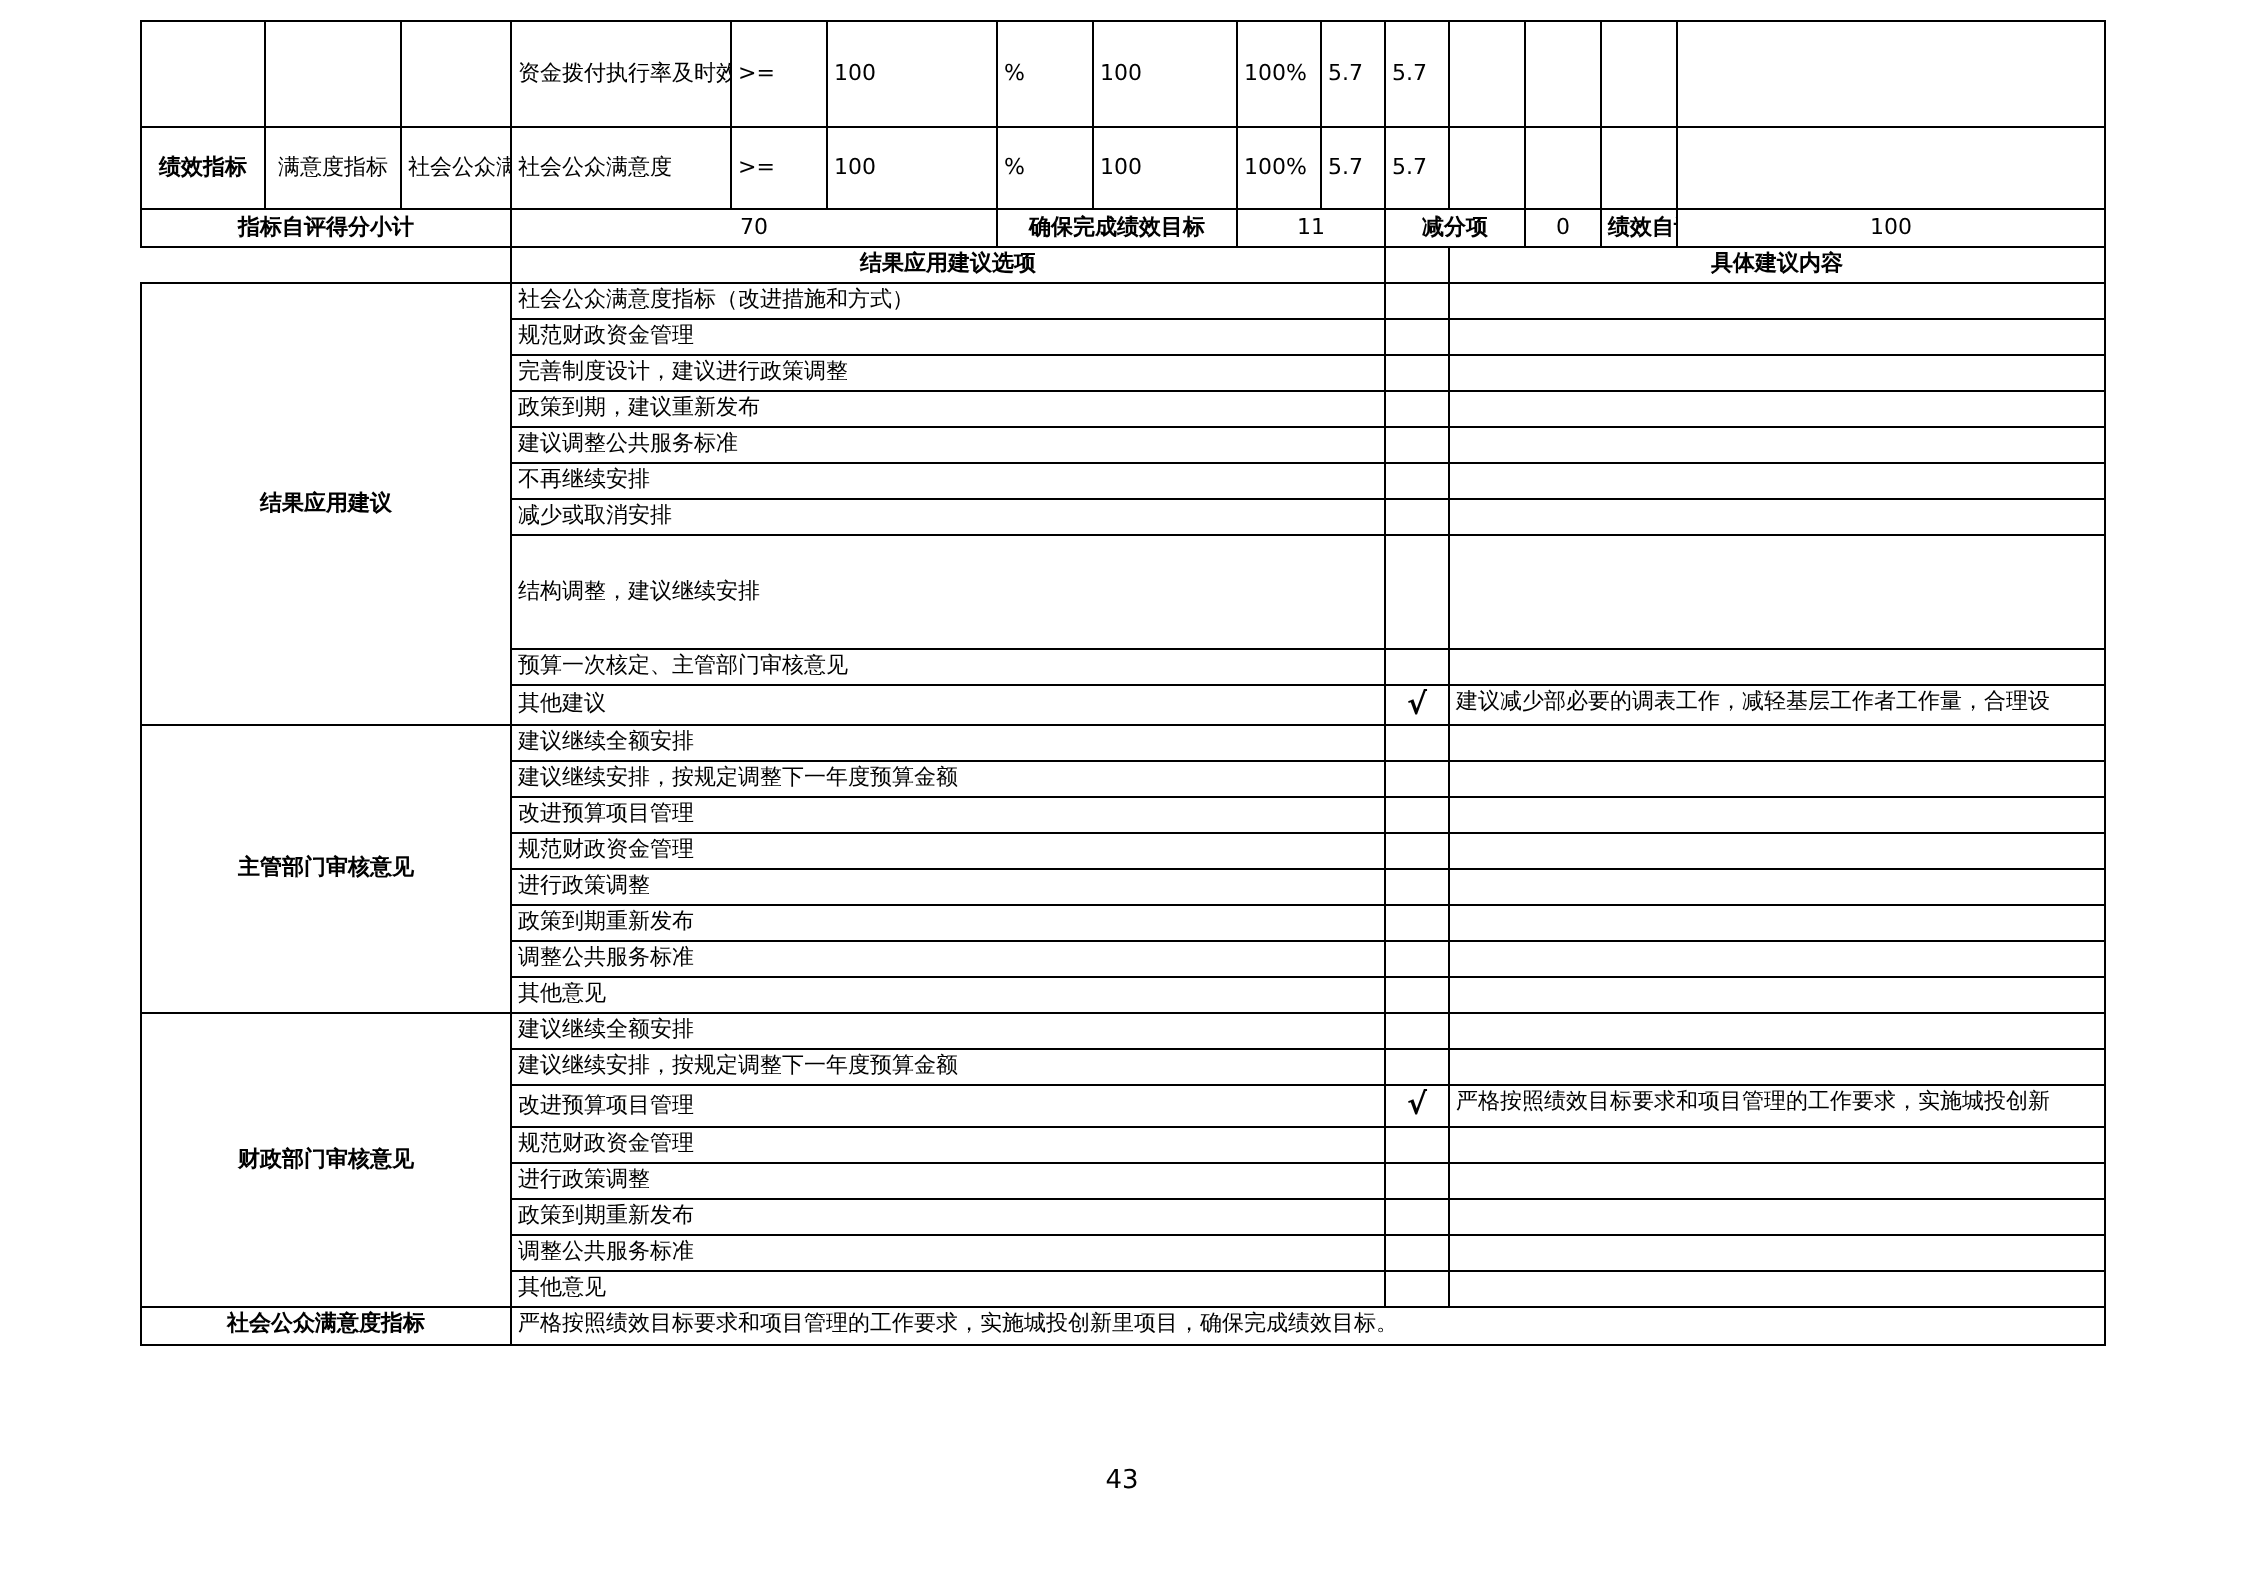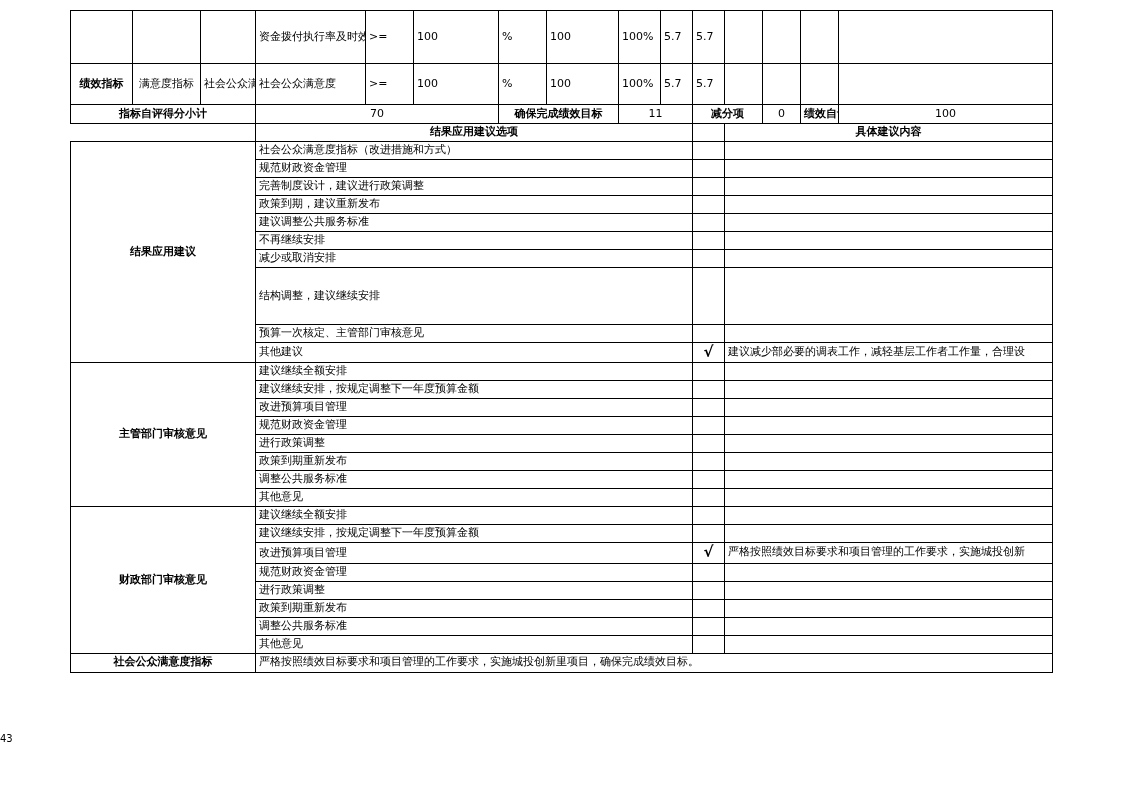--- a/index.html
+++ b/index.html
@@ -48,21 +48,22 @@
     font-size: 15px;
     font-weight: bold;
     text-align: center;
     line-height: 1;
   }
   .pagenum {
     position: absolute;
     left: 0;
     top: 733px;
     width: 1122px;
-    font-size: 10px;
+    text-align: center;
+    font-size: 13px;
   }
   .cell-overflow {
     position: relative;
     font-family: Liberation Serif, serif;
   }
   .overflow-text {
     position: absolute;
     left: 3px;
     top: 2px;
     white-space: nowrap;

